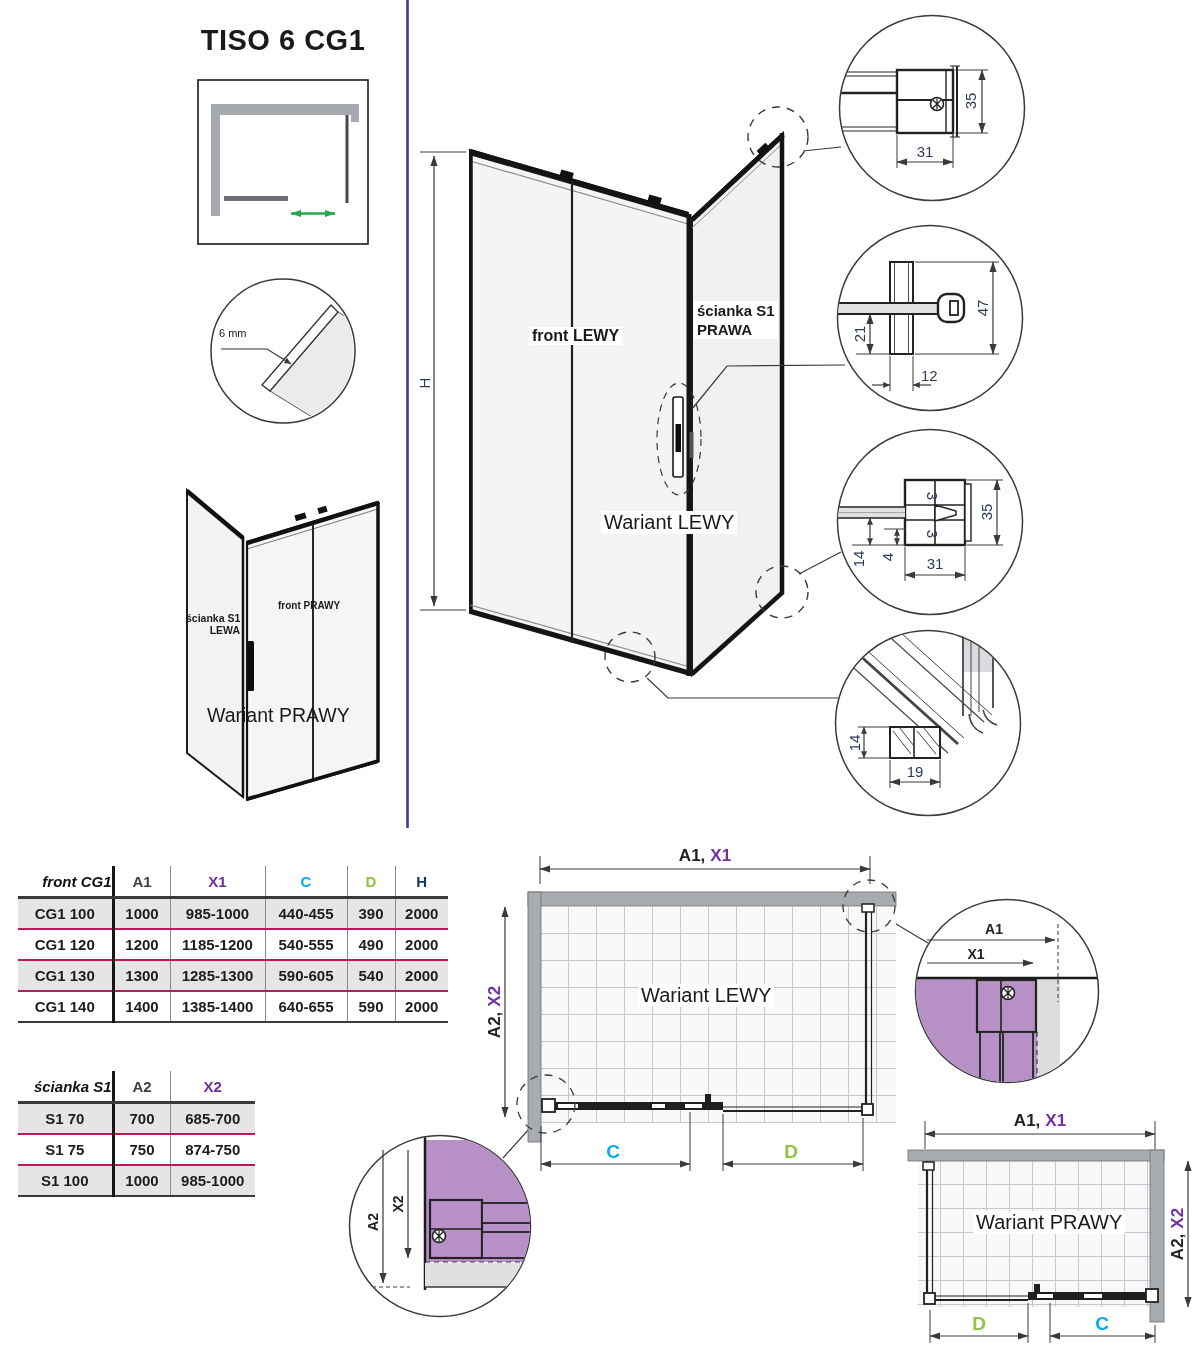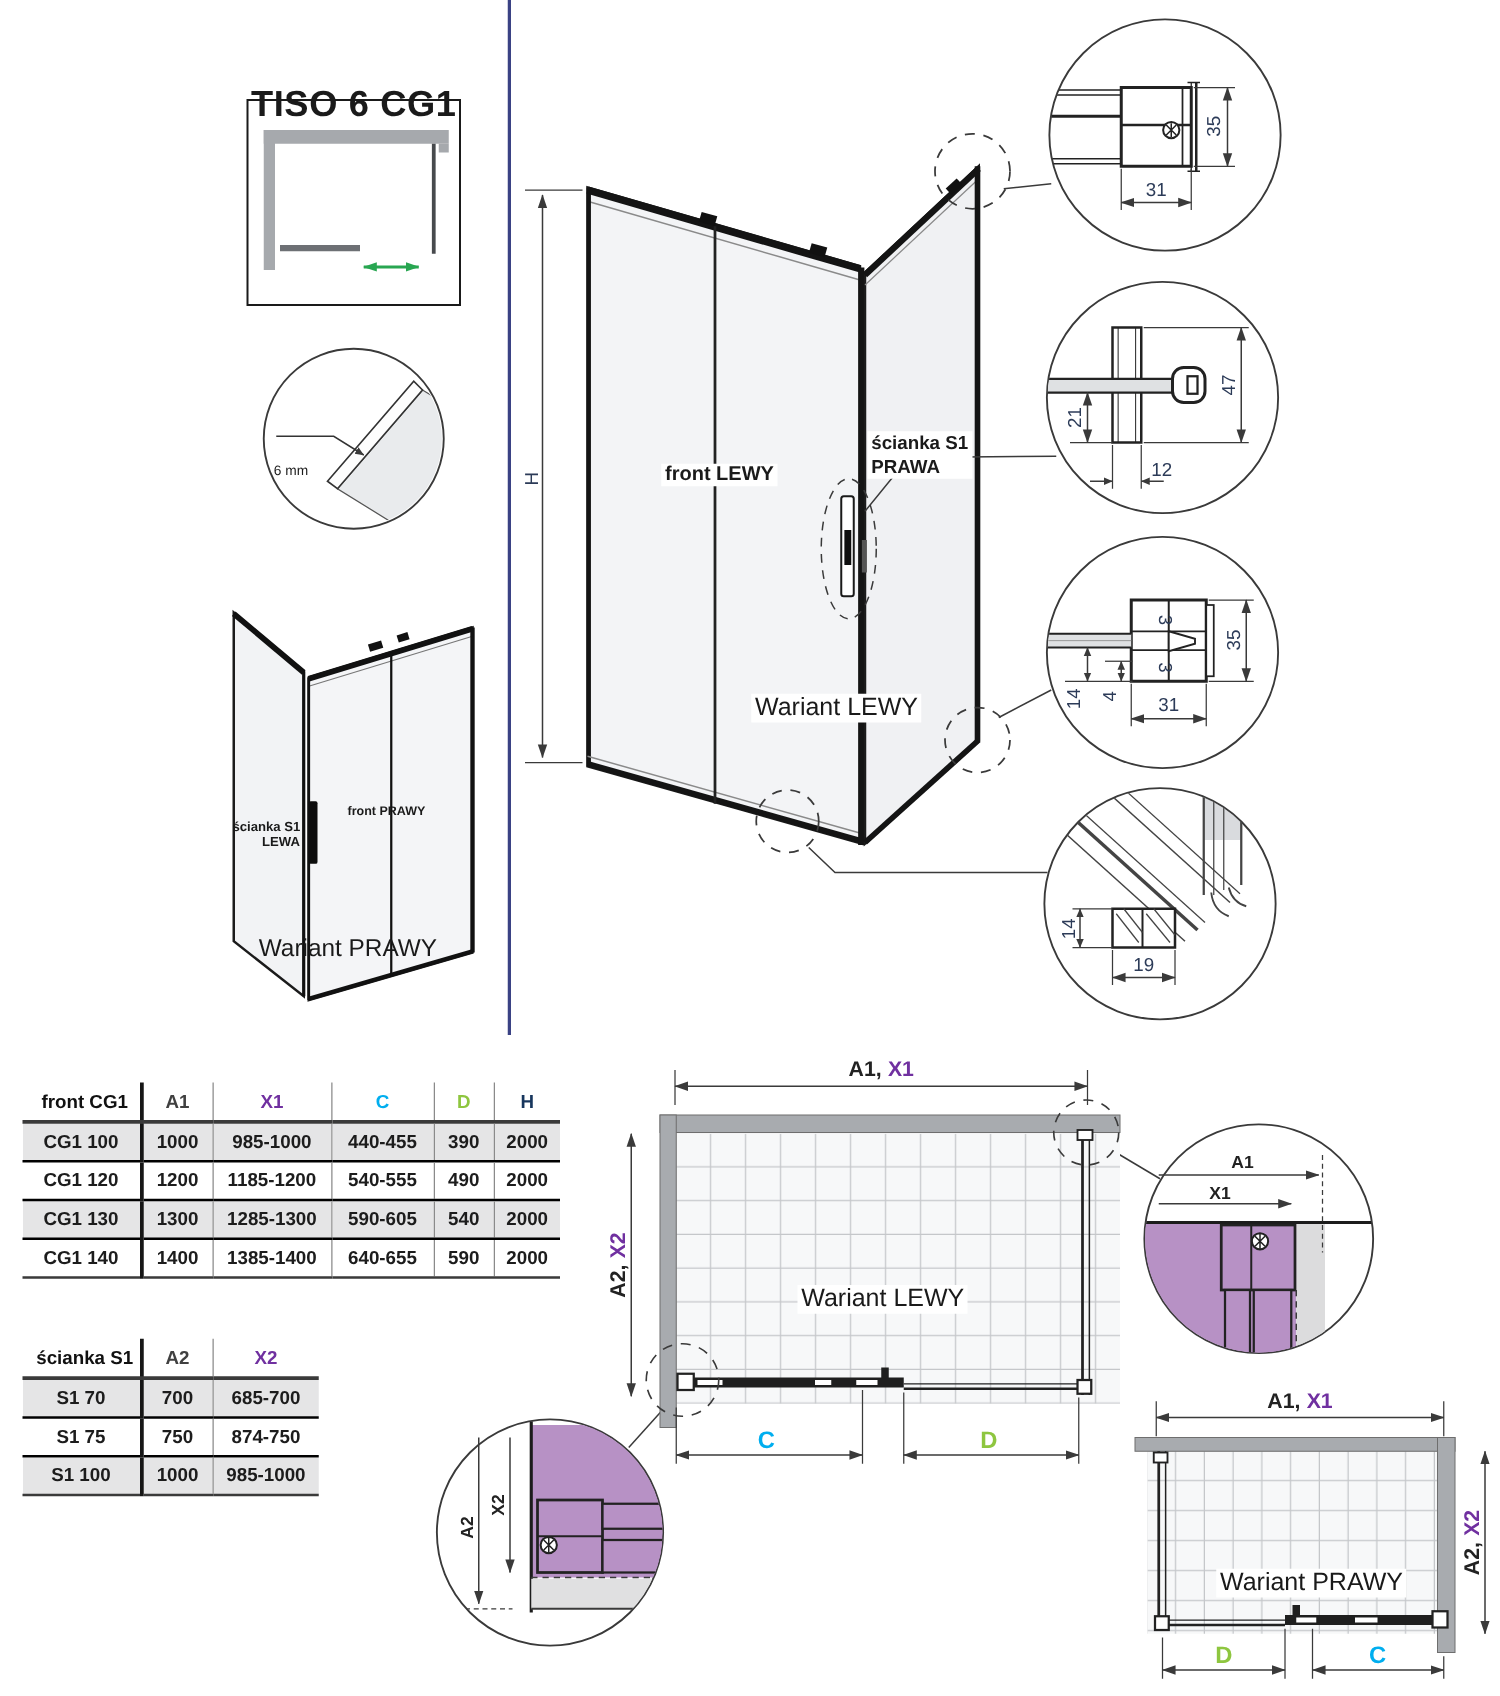--- a/index.html
+++ b/index.html
@@ -1,32 +1,32 @@
 <!DOCTYPE html>
 <html><head>
 <meta charset="utf-8">
 <style>
   html,body{margin:0;padding:0;background:#fff;}
   #canvas{position:relative;width:1200px;height:1357px;background:#fff;overflow:hidden;
           font-family:"Liberation Sans",sans-serif;}
   #canvas svg{position:absolute;left:0;top:0;}
-  .abs{position:absolute;white-space:nowrap;color:#1a1a1a;margin-top:44px;}
+  .abs{position:absolute;white-space:nowrap;color:#1a1a1a;}
   .lbl-box{background:#fff;padding:0 3px;}
   #title{font-size:29px;font-weight:bold;letter-spacing:.5px;text-align:center;}
   svg text{font-family:"Liberation Sans",sans-serif;}
   text.dnum{font-size:15px;fill:#2c3b58;}
   text.dletter{font-size:17px;font-weight:bold;fill:#222;}
   text.dletter-sm{font-size:14px;font-weight:bold;fill:#222;}
   text.dbig{font-size:19px;font-weight:bold;}
   .tbl{position:absolute;}
   .spec-table{border-collapse:collapse;table-layout:fixed;width:100%;}
   .spec-table th,.spec-table td{text-align:center;font-weight:bold;font-size:15px;color:#1c1c1c;
-     padding:0;height:29px;border-bottom:2px solid #000000;overflow:hidden;}
+     padding:0;height:29px;border-bottom:2px solid #be185d;overflow:hidden;}
   .spec-table thead th{height:30px;border-bottom:3px solid #3a3a3a;background:#fff;}
-  .spec-table th:first-child{text-align:center;padding-left:6px;}
+  .spec-table th:first-child{text-align:right;padding-left:6px;font-style:italic;}
   .spec-table td:first-child,.spec-table th:first-child{border-right:3px solid #161616;}
   .spec-table td:nth-child(n+3),.spec-table th:nth-child(n+3){border-left:1.5px solid #8a8a8a;}
   .spec-table tbody tr:nth-child(odd){background:#e5e5e6;}
   .spec-table tbody tr:last-child td{border-bottom:2.5px solid #3a3a3a;}
 </style>
 </head>
 <body>
 
 <div id="canvas">
 

